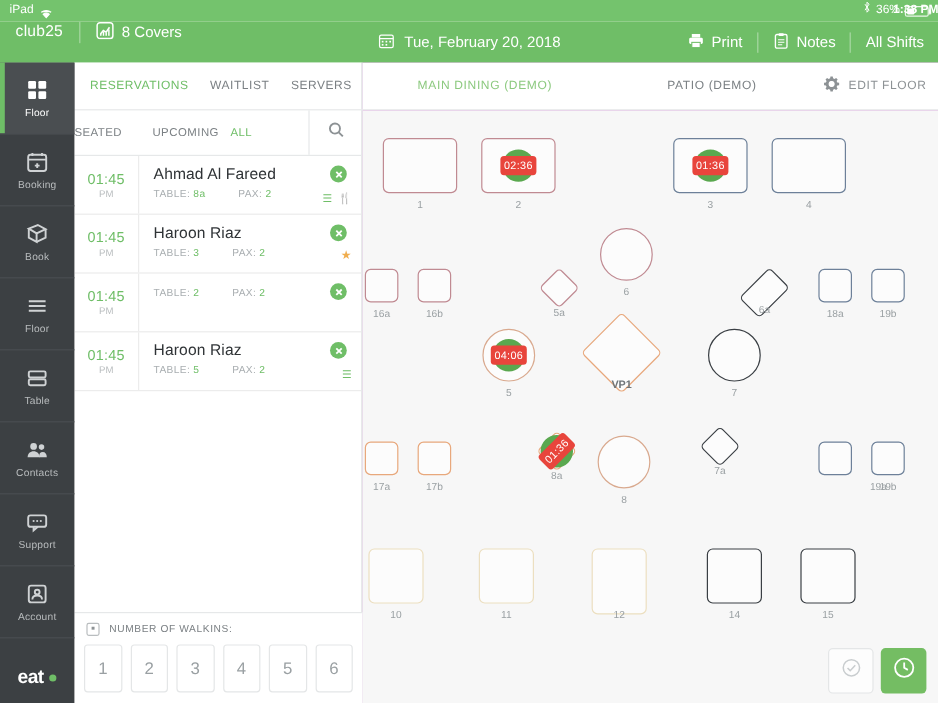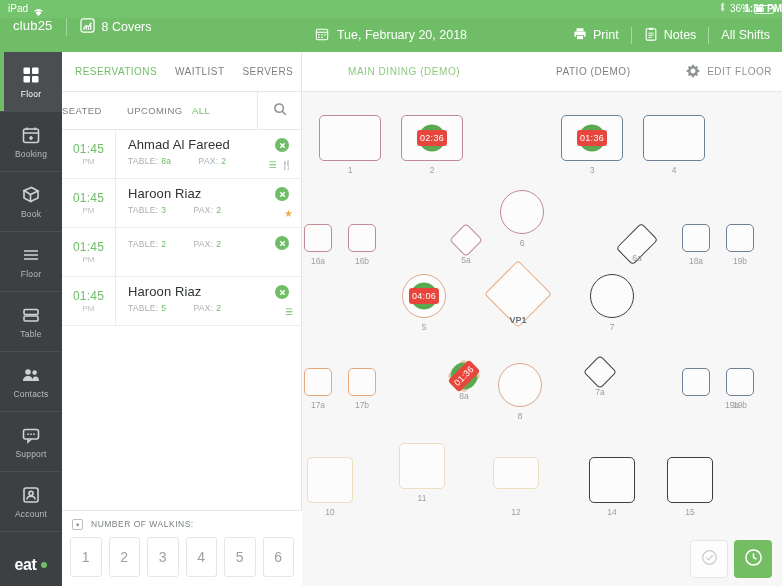--- a/index.html
+++ b/index.html
@@ -627,25 +627,25 @@
           <div class="tlabel" style="top: 32px; margin-left: 36px;">19a</div>
         </div>
         <div class="tbl" style="left: 424px; top: 276px; width: 28px; height: 28px;">
           <div class="shape sq" style="width: 100%; height: 100%; border-color: rgb(109, 128, 153);"></div>
           <div class="tlabel" style="top: 32px;">19b</div>
         </div>
         <div class="tbl" style="left: 5px; top: 365px; width: 46px; height: 46px;">
           <div class="shape sq" style="width: 100%; height: 100%; border-color: rgb(236, 223, 192);"></div>
           <div class="tlabel" style="top: 50px;">10</div>
         </div>
-        <div class="tbl" style="left: 97px; top: 351px; width: 46px; height: 46px;">
+        <div class="tbl" style="left: 97px; top: 365px; width: 46px; height: 46px;">
           <div class="shape sq" style="width: 100%; height: 100%; border-color: rgb(236, 223, 192);"></div>
           <div class="tlabel" style="top: 50px;">11</div>
         </div>
-        <div class="tbl" style="left: 191px; top: 365px; width: 46px; height: 32px;">
+        <div class="tbl" style="left: 191px; top: 365px; width: 46px; height: 55px;">
           <div class="shape sq" style="width: 100%; height: 100%; border-color: rgb(236, 223, 192);"></div>
           <div class="tlabel" style="top: 50px;">12</div>
         </div>
         <div class="tbl" style="left: 287px; top: 365px; width: 46px; height: 46px;">
           <div class="shape sq" style="width: 100%; height: 100%; border-color: rgb(58, 63, 68);"></div>
           <div class="tlabel" style="top: 50px;">14</div>
         </div>
         <div class="tbl" style="left: 365px; top: 365px; width: 46px; height: 46px;">
           <div class="shape sq" style="width: 100%; height: 100%; border-color: rgb(58, 63, 68);"></div>
           <div class="tlabel" style="top: 50px;">15</div>

